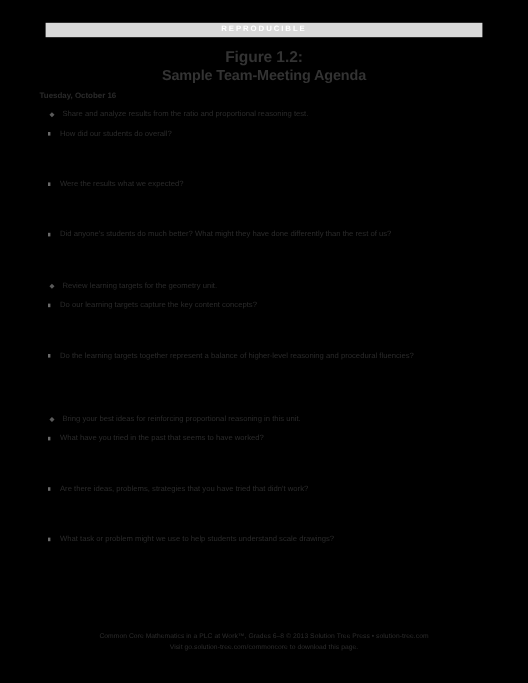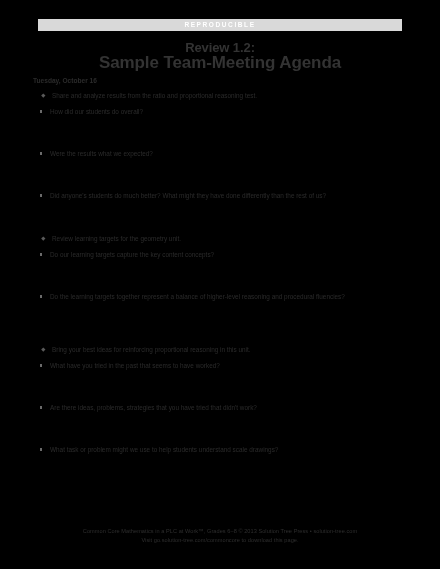--- a/index.html
+++ b/index.html
@@ -52,21 +52,21 @@
     text-align: center;
   }
   .title-line1 {
     font-size: 13px;
     font-weight: bold;
     color: #333333;
     line-height: 15px;
     letter-spacing: -0.1px;
   }
   .title-line2 {
-    font-size: 17px;
+    font-size: 12px;
     font-weight: bold;
     color: #333333;
     line-height: 16px;
     letter-spacing: -0.1px;
   }
 
   
   .content {
     position: absolute;
     left: 33px;
@@ -161,21 +161,21 @@
 </head>
 <body>
 
 <div class="page">
 
   <div class="repro-bar">
     <span class="repro-text">REPRODUCIBLE</span>
   </div>
 
   <div class="title-block">
-    <div class="title-line1">Review 1.2:</div>
+    <div class="title-line1">Figure 1.2:</div>
     <div class="title-line2">Sample Team-Meeting Agenda</div>
   </div>
 
   <div class="content">
 
     <div class="date-line">Tuesday, October 16</div>
 
     <ul class="agenda-list">
 
       <li class="agenda-item">

